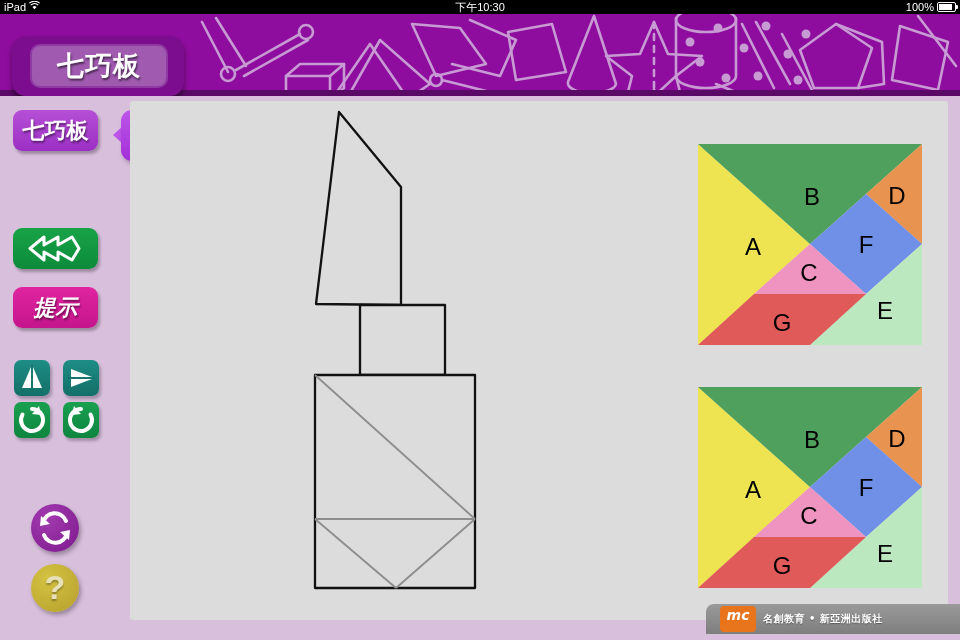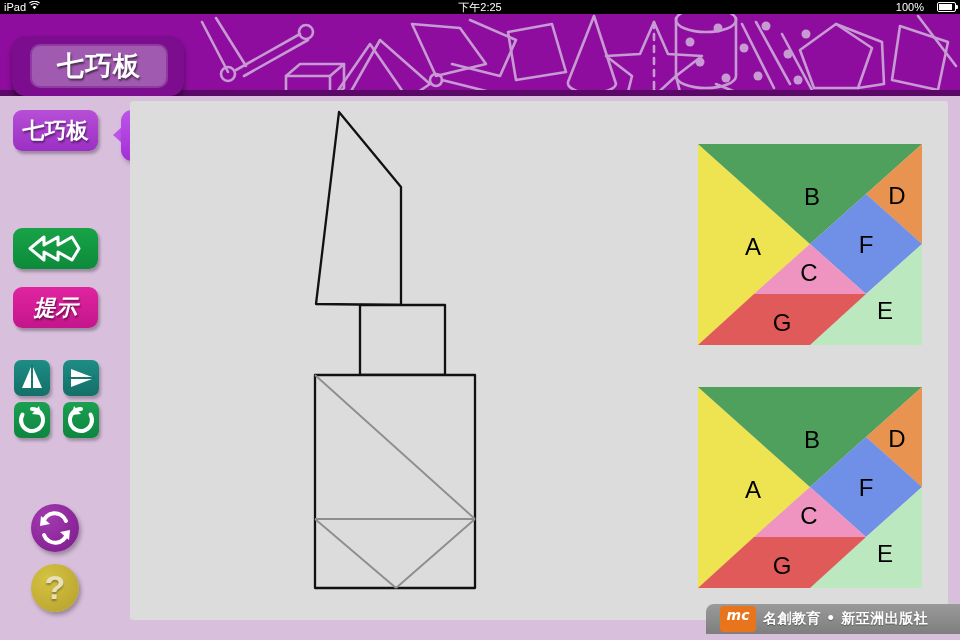--- a/index.html
+++ b/index.html
@@ -30,21 +30,21 @@
   #statusbar .sb-left {
     position: absolute; left: 4px; top: 0;
     display: flex; align-items: center; gap: 3px;
   }
   #statusbar .sb-center {
     position: absolute; left: 0; right: 0; top: 0;
     text-align: center;
   }
   #statusbar .sb-right {
     position: absolute; right: 4px; top: 0;
-    display: flex; align-items: center; gap: 13px;
+    display: flex; align-items: center; gap: 3px;
   }
   .wifi-glyph { display: inline-block; font-size: 10px; line-height: 14px; }
   .batt {
     display: inline-block;
     width: 17px; height: 8px;
     border: 1px solid #fff;
     border-radius: 2px;
     position: relative;
   }
   .batt::after {
@@ -235,21 +235,21 @@
     font-size: 14px;
     font-weight: bold;
     font-style: italic;
     text-align: center;
     line-height: 19px;
     font-family: "DejaVu Sans", sans-serif;
     margin-right: 7px;
   }
   #watermark .wm-text {
     color: #ffffff;
-    font-size: 14px;
+    font-size: 10px;
     font-weight: bold;
     font-family: "DejaVu Sans", sans-serif;
     letter-spacing: 0.5px;
     text-shadow: 0 1px 1px rgba(0,0,0,0.35);
   }
 </style>
 </head>
 <body>
 
 <div id="app">
@@ -258,21 +258,21 @@
     <div class="sb-left">
       <span>iPad</span>
       <span class="wifi-glyph">
         <svg width="11" height="9" viewBox="0 0 11 9">
           <path d="M5.5 8.2 L3.5 5.9 A3 3 0 0 1 7.5 5.9 Z" fill="#fff"></path>
           <path d="M1.7 4.1 A5.6 5.6 0 0 1 9.3 4.1" stroke="#fff" stroke-width="1.1" fill="none"></path>
           <path d="M0.3 2.2 A7.8 7.8 0 0 1 10.7 2.2" stroke="#fff" stroke-width="1.1" fill="none"></path>
         </svg>
       </span>
     </div>
-    <div class="sb-center">下午2:25</div>
+    <div class="sb-center">下午10:30</div>
     <div class="sb-right">
       <span>100%</span>
       <span class="batt">
           <i></i>
         </span>
     </div>
   </div>
 
   <div id="header">
     <svg class="hdr-deco" viewBox="0 0 960 82">

